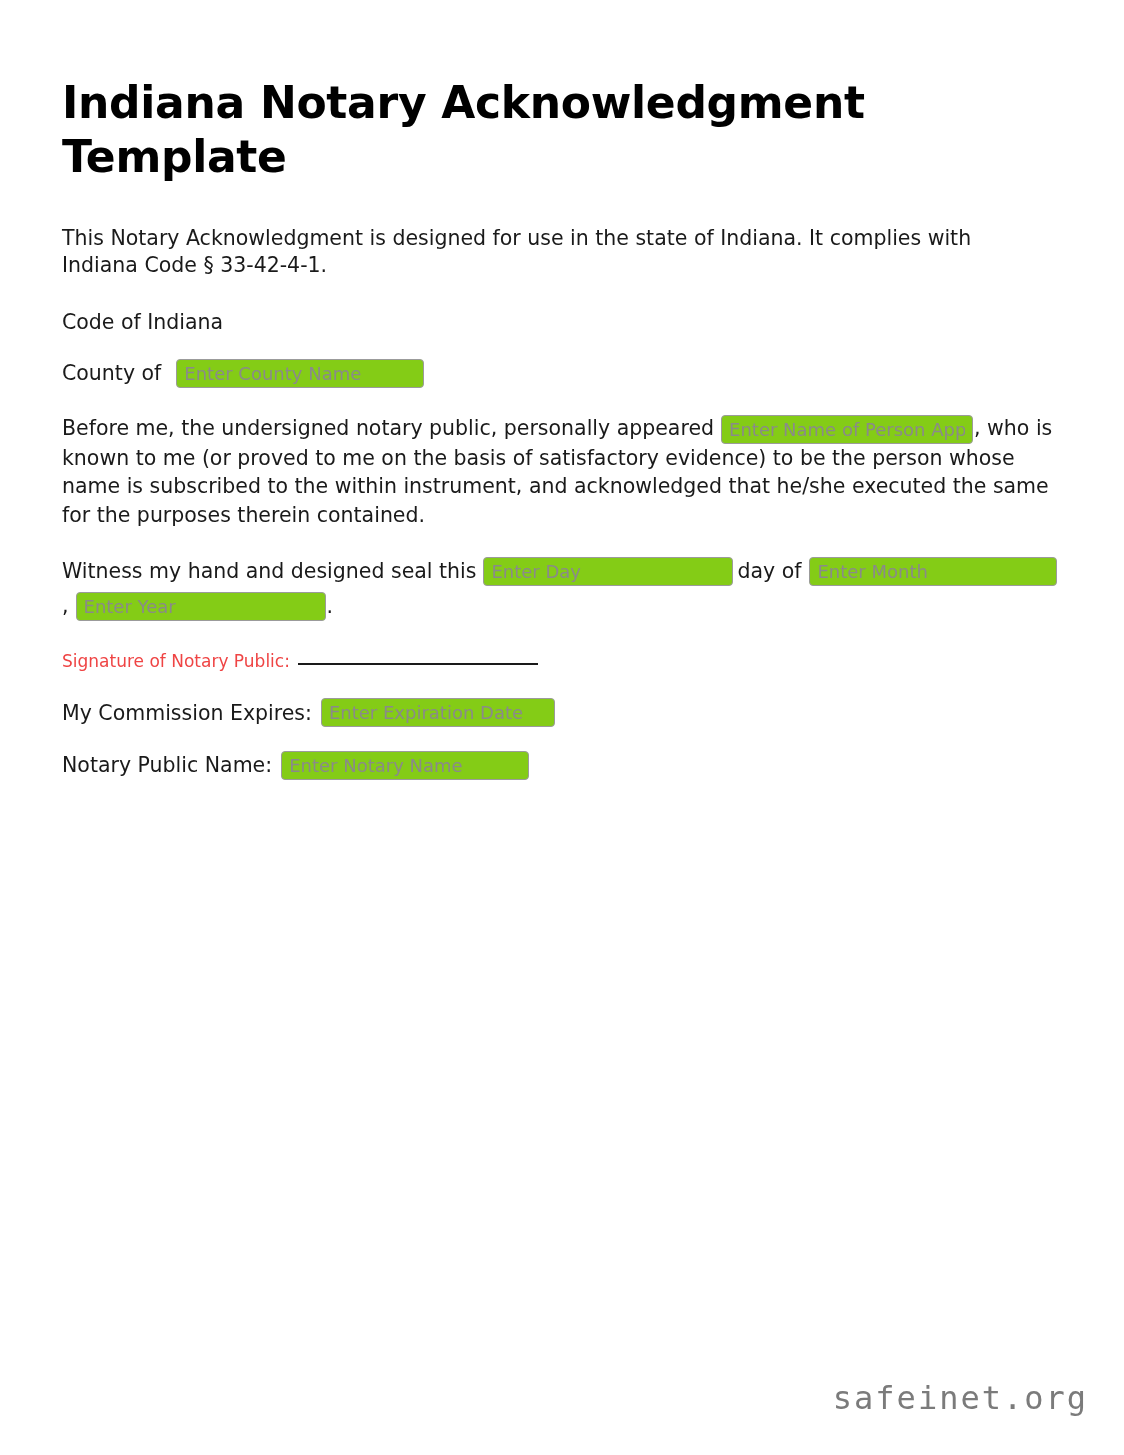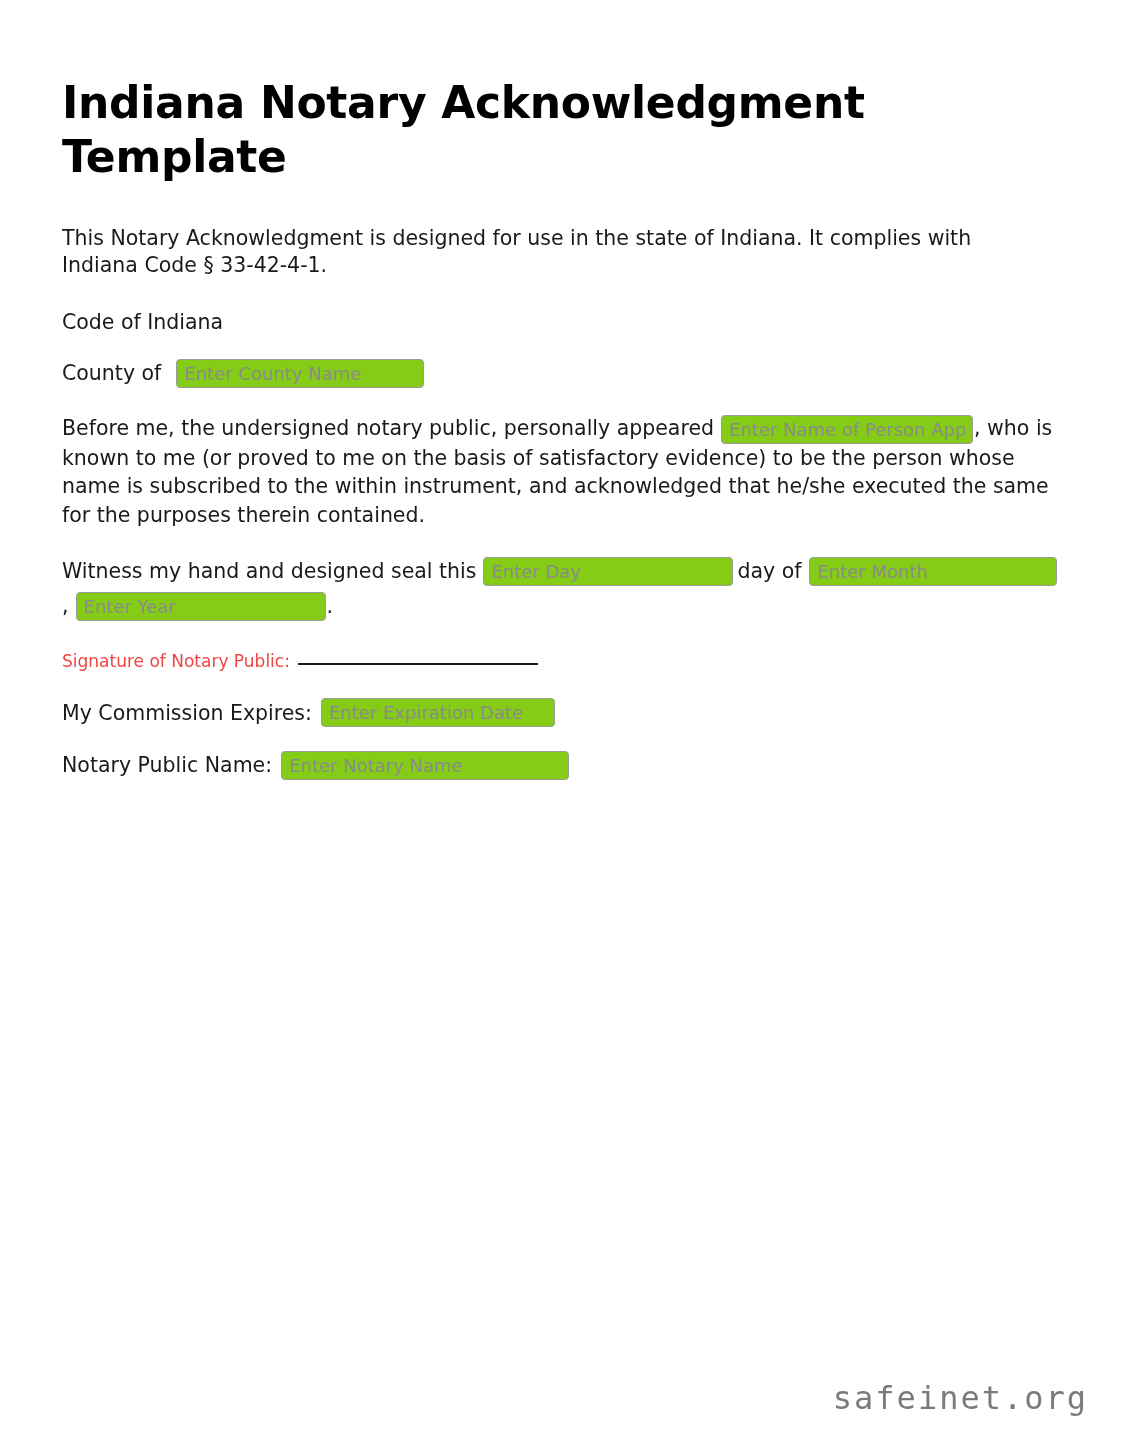--- a/index.html
+++ b/index.html
@@ -127,21 +127,21 @@
     color: #8a8a8a;
     opacity: 1;
   }
 
   .f-county  { width: 248px; margin-left: 8px; }
   .f-person  { width: 252px; margin: 0 1px 0 7px; vertical-align: -3px; }
   .f-day     { width: 250px; margin: 0 4px 0 7px; vertical-align: -3px; }
   .f-month   { width: 248px; margin: 0 0 0 8px; vertical-align: -3px; }
   .f-year    { width: 250px; margin: 0 1px 0 7px; vertical-align: -3px; }
   .f-expire  { width: 234px; margin-left: 9px; }
-  .f-notary  { width: 288px; margin-left: 9px; }
+  .f-notary  { width: 248px; margin-left: 9px; }
 
   .watermark {
     position: absolute;
     right: 36px;
     bottom: 38px;
     font-family: "DejaVu Sans Mono", monospace;
     font-size: 32px;
     letter-spacing: 2px;
     color: #7b7b7b;
     white-space: nowrap;

